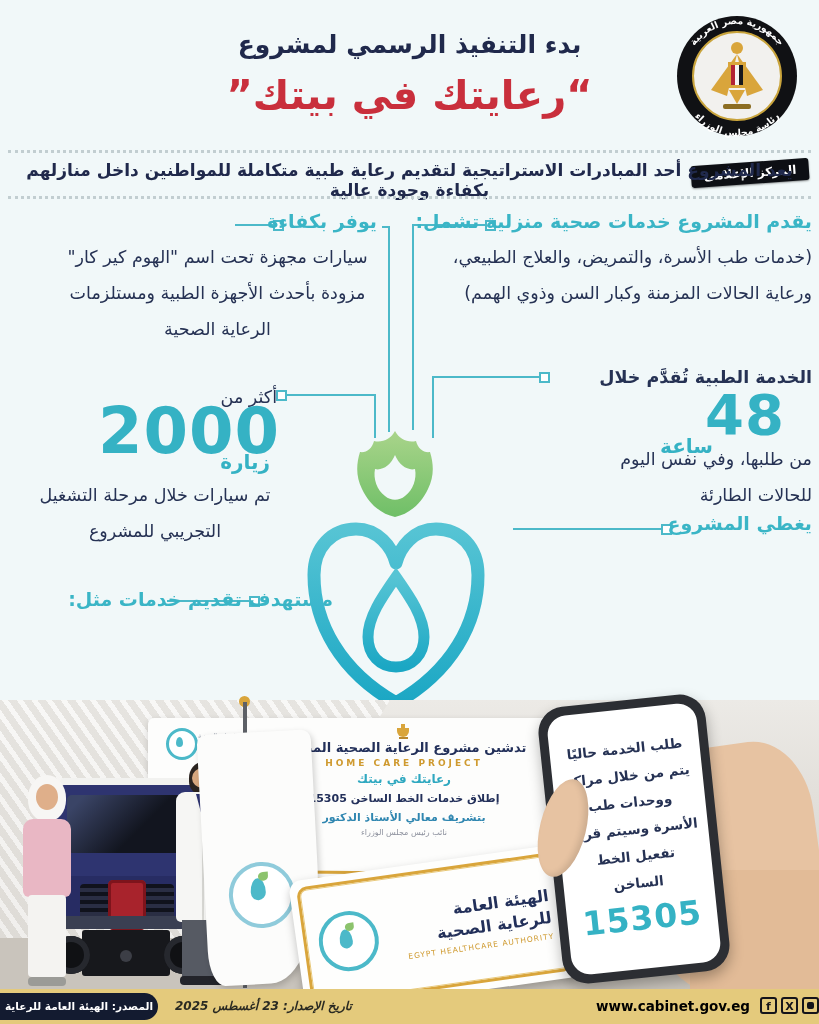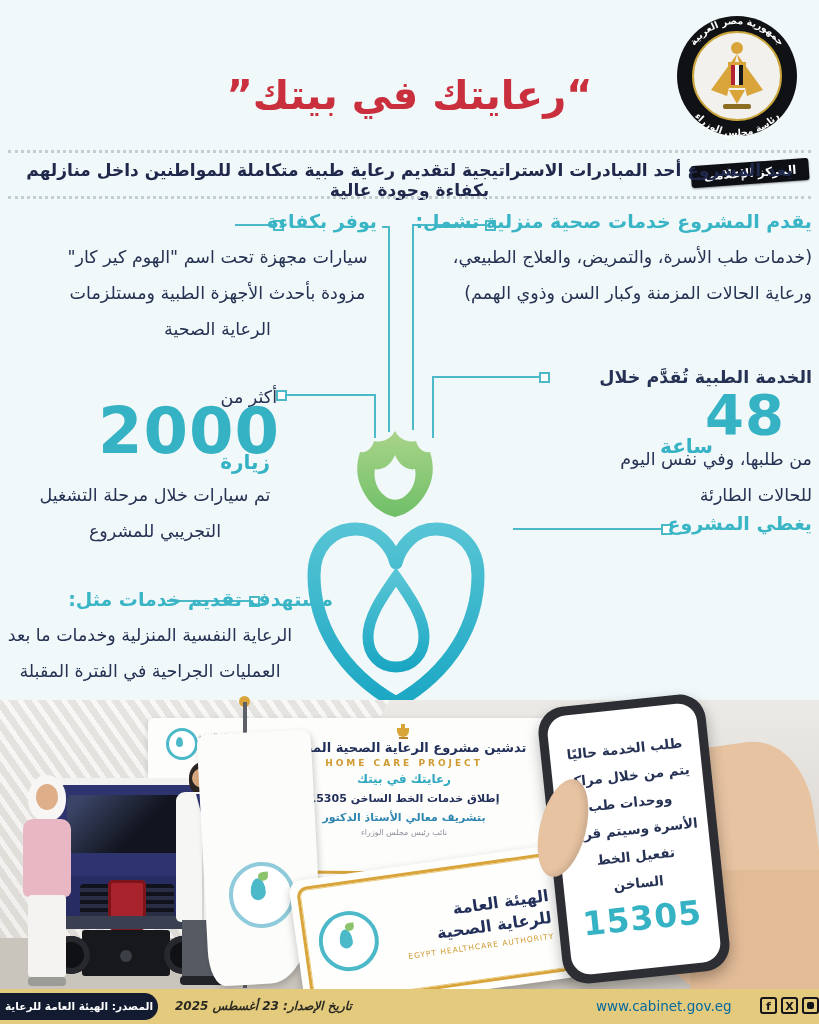--- a/index.html
+++ b/index.html
@@ -108,31 +108,32 @@
   .screen{position:absolute;inset:9px;background:#ffffff;border-radius:19px;overflow:hidden;text-align:center;}
   .screen .ptxt{margin:26px 10px 0;font-size:13.5px;font-weight:bold;color:#263254;line-height:2.0;}
   .screen .hot{margin-top:2px;font-size:33px;font-weight:bold;color:#35b2c4;letter-spacing:1px;}
   .thumb{position:absolute;top:78px;left:540px;width:46px;height:100px;background:#e7c3a2;
     border-radius:50%;transform:rotate(14deg);box-shadow:inset -4px 0 6px rgba(0,0,0,.12);}
   
   .footer{top:989px;left:0;width:819px;height:35px;background:#e4ca7c;}
   .pill{position:absolute;top:4px;left:0;width:158px;height:27px;background:#131b30;color:#fff;
     border-radius:0 14px 14px 0;font-size:10.5px;font-weight:bold;text-align:center;line-height:27px;}
   .fdate{position:absolute;top:0;left:175px;height:35px;line-height:35px;font-size:12px;font-weight:bold;color:#2a2a22;font-style:italic;}
-  .fsite{position:absolute;top:0;left:596px;height:35px;line-height:35px;font-size:13.5px;font-weight:normal;color:#0369a1;direction:ltr;}
+  .fsite{position:absolute;top:0;left:596px;height:35px;line-height:35px;font-size:13.5px;font-weight:bold;color:#000000;direction:ltr;}
   .sicons{position:absolute;top:8px;left:760px;display:flex;gap:4px;direction:ltr;}
   .sic{width:17px;height:17px;border:2px solid #14141a;border-radius:3px;font-size:11px;font-weight:bold;
     color:#14141a;text-align:center;line-height:16px;background:transparent;box-sizing:border-box;}
   .sic .fill{display:block;width:7px;height:7px;background:#14141a;border-radius:2px;margin:3px auto;}
 </style>
 </head>
 <body>
 
 <div id="stage">
 
+  <div class="abs title1">بدء التنفيذ الرسمي لمشروع</div>
   <div class="abs title2">“رعايتك في بيتك”</div>
 
   <div class="abs emblem">
     <svg width="144" height="148" viewBox="0 0 144 148">
       <circle cx="72" cy="66" r="60" fill="#101114"></circle>
       <circle cx="72" cy="66" r="44" fill="#f2f1ee" stroke="#c9a43c" stroke-width="2"></circle>
 
       <circle cx="72" cy="38" r="6" fill="#d9a53b"></circle>
       <path d="M72 44 L46 80 L62 86 Z" fill="#d9a53b"></path>
       <path d="M72 44 L98 80 L82 86 Z" fill="#d9a53b"></path>
@@ -195,21 +196,20 @@
 
   <div class="abs sec-title" style="top:210px;right:442px;">يوفر بكفاءة</div>
   <div class="abs sec-body" style="top:240px;left:55px;width:325px;text-align:center;">سيارات مجهزة تحت اسم "الهوم كير كار" مزودة بأحدث الأجهزة الطبية ومستلزمات الرعاية الصحية</div>
 
   <div class="abs sec-body" style="top:380px;right:542px;font-weight:normal;">أكثر من</div>
   <div class="abs bignum" style="top:394px;left:100px;width:180px;text-align:left;font-size:64px;">2000</div>
   <div class="abs unit" style="top:450px;right:549px;">زيارة</div>
   <div class="abs sec-body" style="top:478px;left:30px;width:250px;text-align:center;">تم سيارات خلال مرحلة التشغيل التجريبي للمشروع</div>
 
   <div class="abs sec-title" style="top:588px;right:486px;">مستهدف تقديم خدمات مثل:</div>
-  <div class="abs sec-body" style="top:618px;left:5px;width:290px;text-align:center;">الرعاية النفسية المنزلية وخدمات ما بعد العمليات الجراحية في الفترة المقبلة</div>
 
   <svg class="abs" style="top:425px;left:300px;" width="190" height="290" viewBox="0 0 190 290">
     <defs>
       <linearGradient id="gGreen" x1="0" y1="0" x2="0" y2="1">
         <stop offset="0" stop-color="#a9d48a"></stop>
           <stop offset="1" stop-color="#6fbf67"></stop>
       </linearGradient>
       <linearGradient id="gTeal" x1="0" y1="0" x2="0" y2="1">
         <stop offset="0" stop-color="#56c4d4"></stop>
           <stop offset="1" stop-color="#1ba7c4"></stop>

